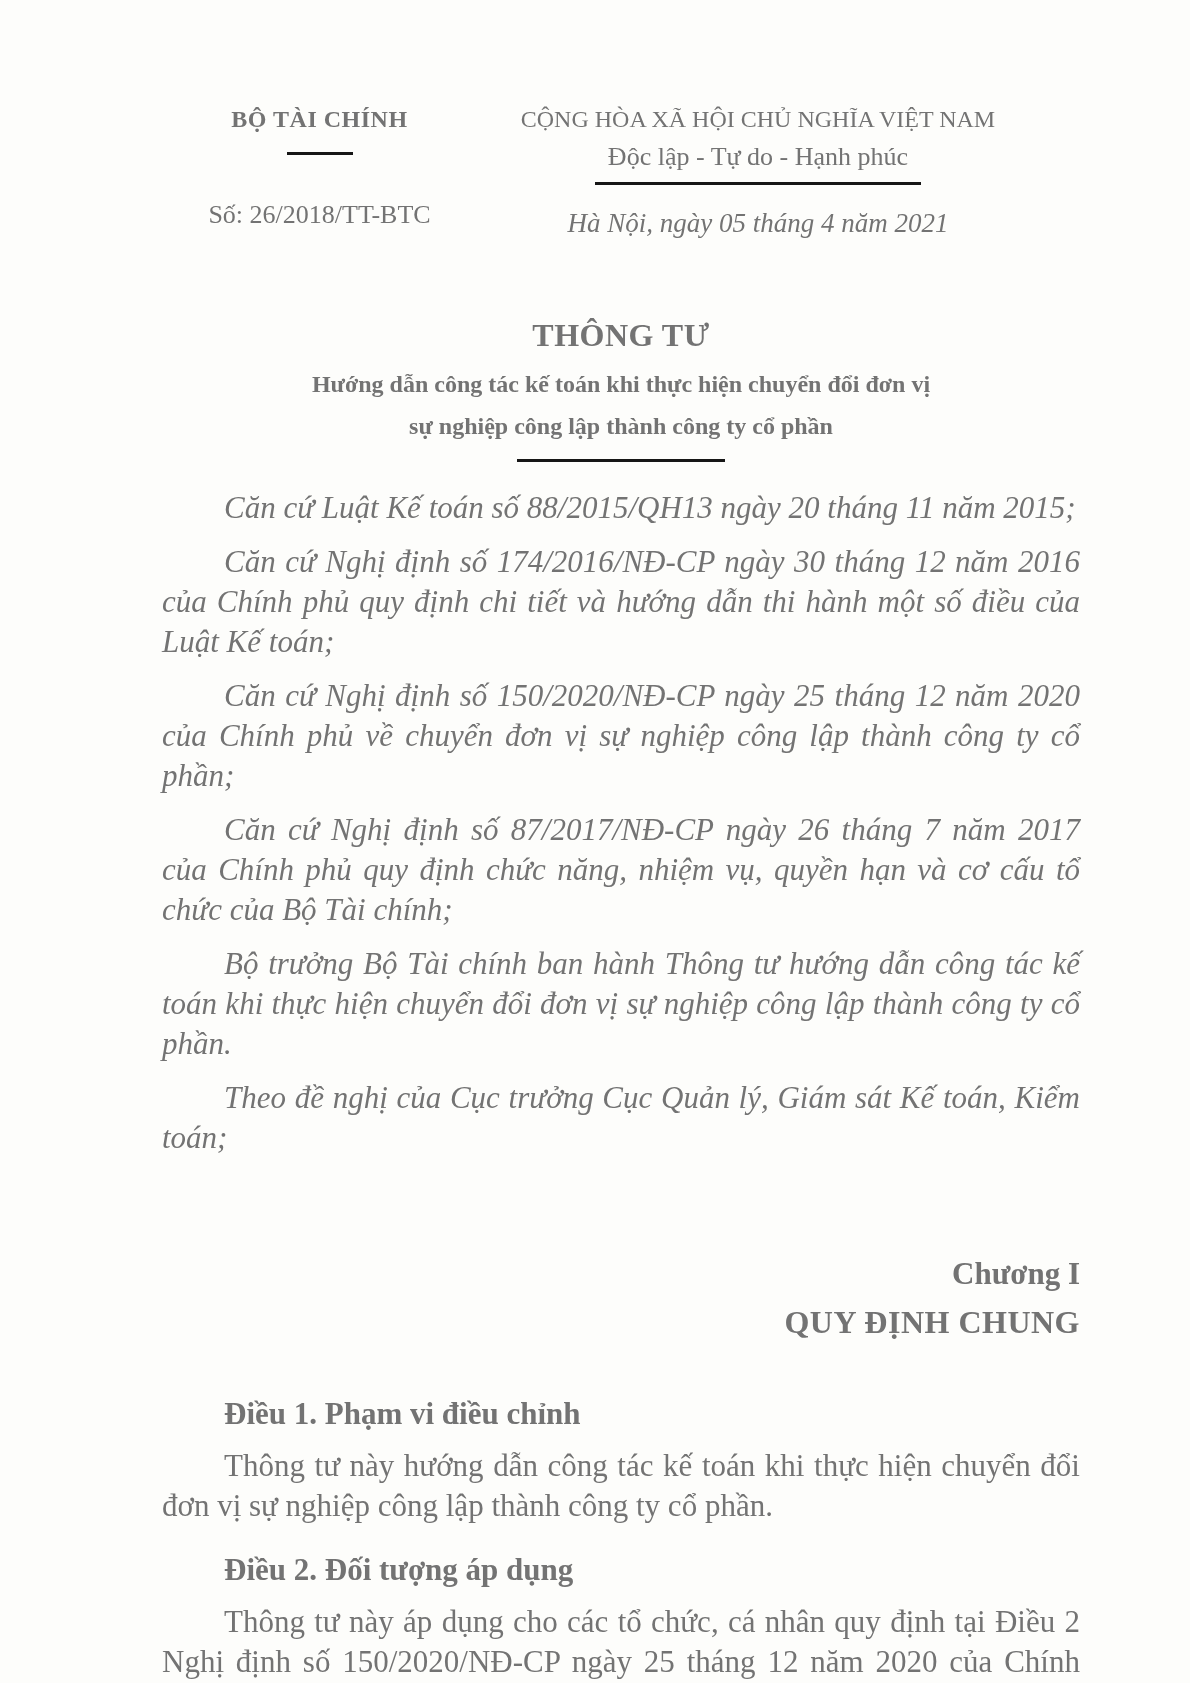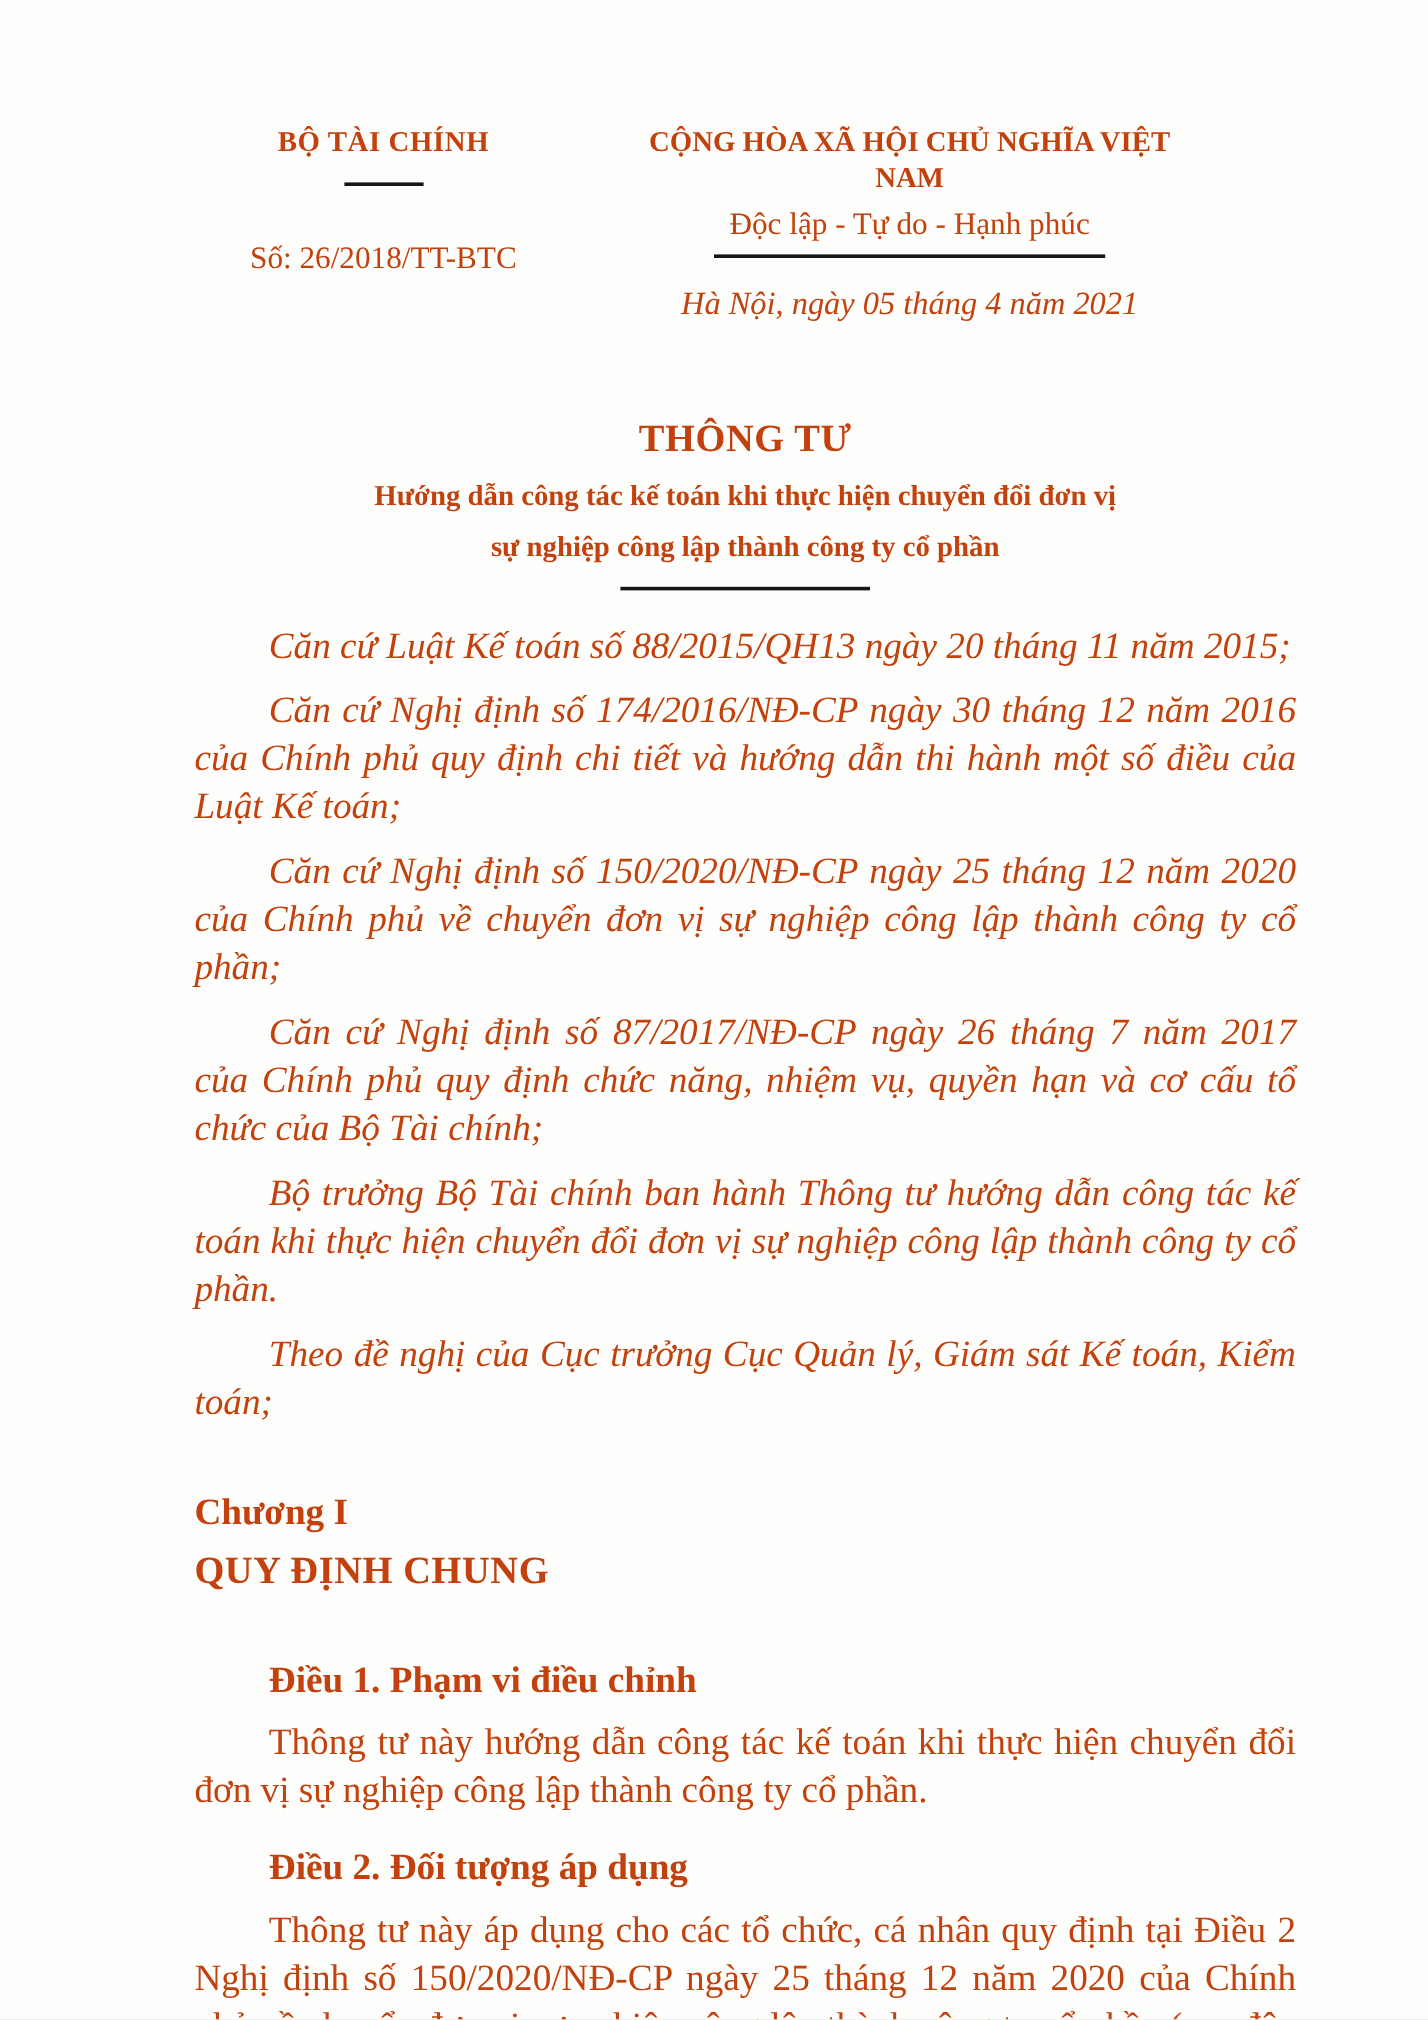--- a/index.html
+++ b/index.html
@@ -9,21 +9,21 @@
   }
   .page {
     position: relative;
     width: 1190px;
     height: 1683px;
     margin: 0 auto;
     background: #fdfdfb;
     box-sizing: border-box;
     padding: 104px 110px 0 162px;
     font-family: "Liberation Serif", "DejaVu Serif", serif;
-    color: #c2410c;
+    color: #737373;
     overflow: hidden;
   }
 
   
   .header {
     display: flex;
     align-items: flex-start;
   }
   .header-left {
     width: 315px;
@@ -52,21 +52,21 @@
     height: 3px;
     margin: 18px auto 0 auto;
   }
   .doc-number {
     margin-top: 44px;
     font-size: 26px;
     line-height: 32px;
   }
   .national-line1 {
     font-size: 24px;
-    font-weight: bold;
+    font-weight: normal;
     line-height: 30px;
   }
   .national-motto {
     font-size: 26px;
     font-weight: normal;
     line-height: 34px;
     margin-top: 6px;
   }
   .rule-motto {
     width: 326px;
@@ -111,22 +111,22 @@
     margin: 0 0 14px 0;
     font-size: 31px;
     line-height: 40px;
     text-align: justify;
     text-indent: 62px;
   }
   .preamble .para { font-style: italic; }
 
   
   .chapter {
-    margin-top: 52px;
-    text-align: left;
+    margin-top: 96px;
+    text-align: right;
   }
   .chapter-number {
     font-size: 31px;
     font-weight: bold;
     line-height: 40px;
   }
   .chapter-title {
     font-size: 32px;
     font-weight: bold;
     line-height: 40px;

